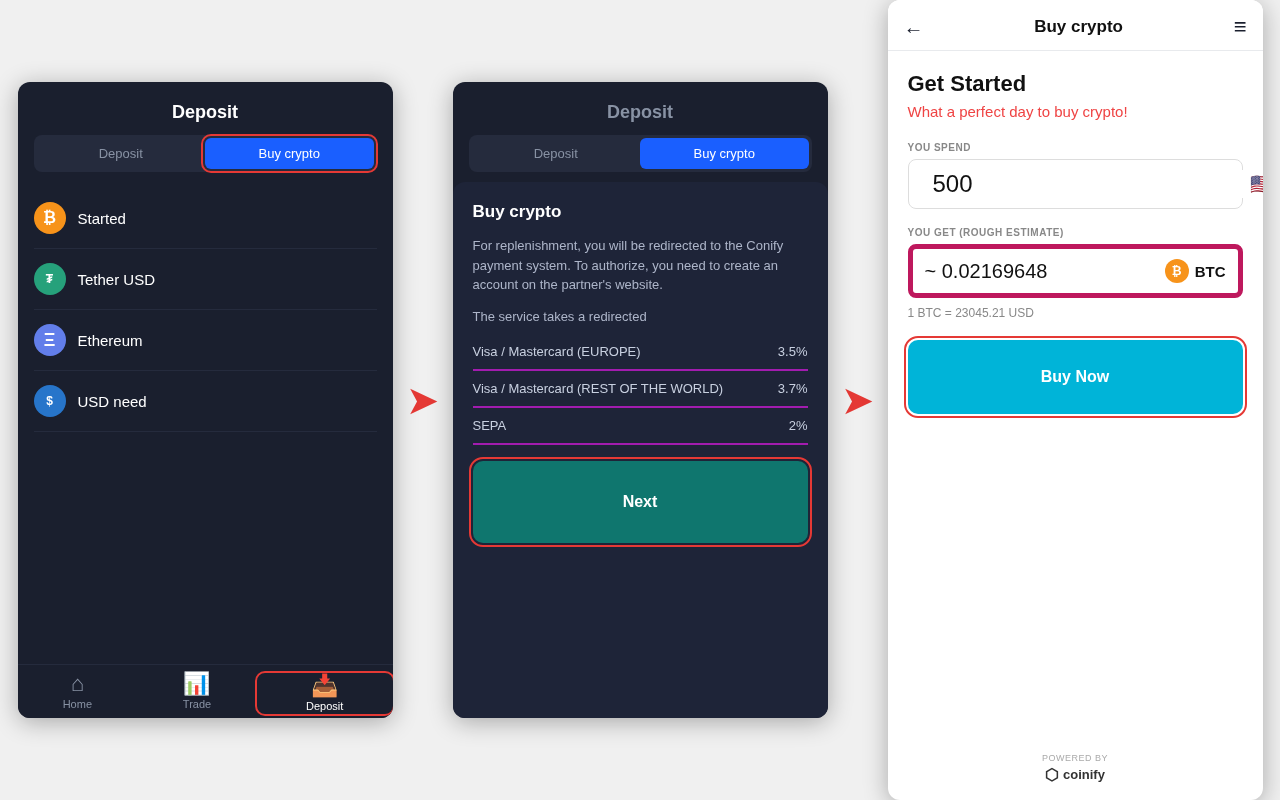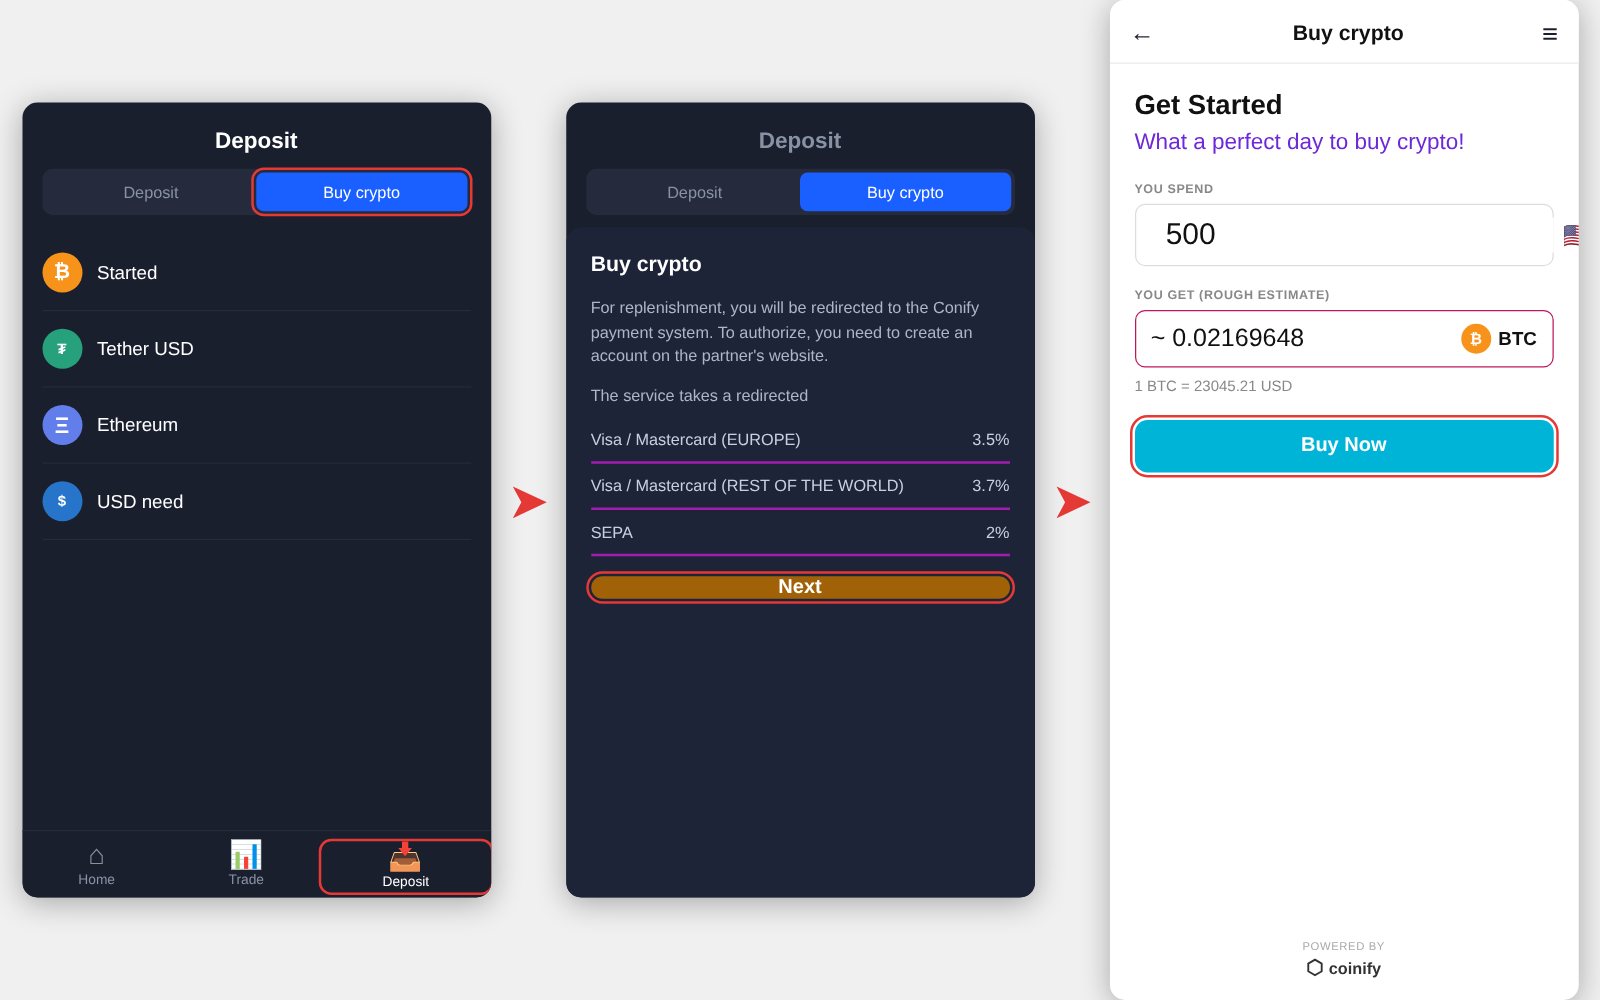--- a/index.html
+++ b/index.html
@@ -191,26 +191,26 @@
       border-bottom: 2px solid #a21caf;
       font-size: 13px;
       color: #c8d0e0;
     }
 
     .commission-pct {
       color: #c8d0e0;
     }
 
     .next-btn {
-      background: #a16207;
+      background: #0f766e;
       color: #fff;
       border: none;
       border-radius: 10px;
       width: 100%;
-      padding: 0;
+      padding: 32px;
       font-size: 16px;
       font-weight: 600;
       cursor: pointer;
       margin-top: 16px;
       outline: 2px solid #e53935;
       outline-offset: 2px;
     }
 
     
     .panel3 {
@@ -251,22 +251,22 @@
       flex: 1;
     }
 
     .p3-subtitle {
       font-size: 22px;
       font-weight: 700;
       margin-bottom: 6px;
     }
 
     .p3-tagline {
-      font-size: 18px;
-      color: #6d28d9;
+      font-size: 15px;
+      color: #ef4444;
       margin-bottom: 22px;
     }
 
     .p3-label {
       font-size: 10px;
       font-weight: 700;
       color: #888;
       letter-spacing: 0.5px;
       text-transform: uppercase;
       margin-bottom: 6px;
@@ -301,21 +301,21 @@
       cursor: pointer;
     }
 
     .flag {
       font-size: 20px;
     }
 
     .p3-get-row {
       display: flex;
       align-items: center;
-      border: 1px solid #be185d;
+      border: 5px solid #be185d;
       border-radius: 8px;
       padding: 10px 12px;
       margin-bottom: 8px;
       gap: 8px;
     }
 
     .p3-estimate {
       flex: 1;
       font-size: 20px;
       font-weight: 400;
@@ -349,21 +349,21 @@
       color: #888;
       margin-bottom: 20px;
     }
 
     .buy-now-btn {
       background: #00b4d8;
       color: #fff;
       border: none;
       border-radius: 10px;
       width: 100%;
-      padding: 12px;
+      padding: 28px;
       font-size: 16px;
       font-weight: 600;
       cursor: pointer;
       outline: 2px solid #e53935;
       outline-offset: 2px;
     }
 
     .p3-footer {
       text-align: center;
       padding: 16px;

